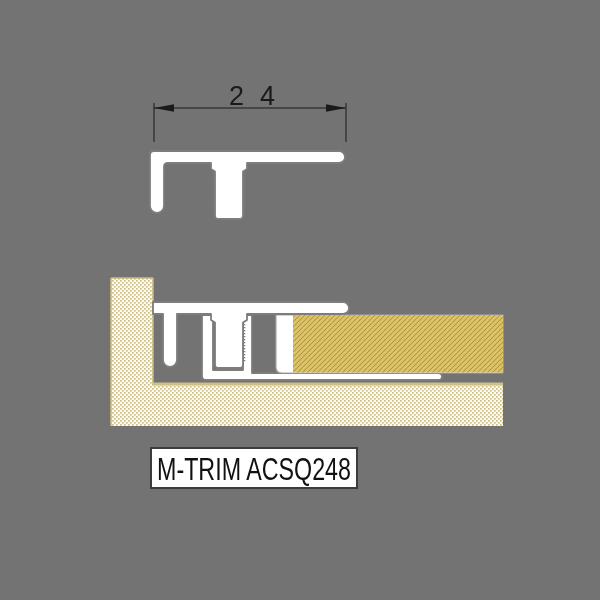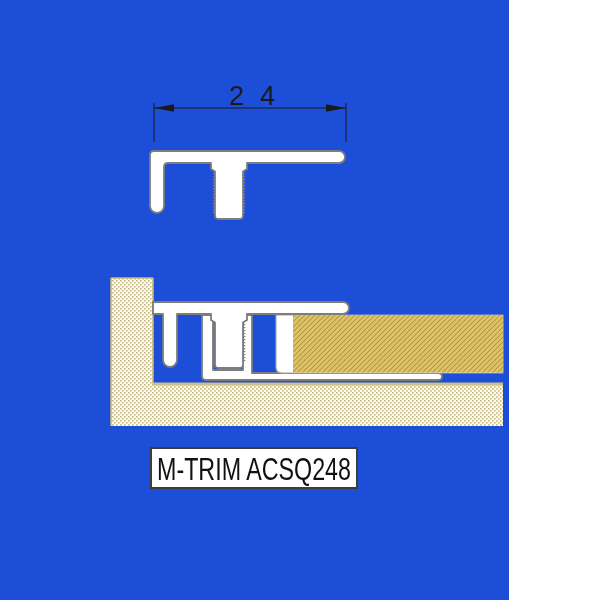--- a/index.html
+++ b/index.html
@@ -1,16 +1,16 @@
 <!DOCTYPE html>
 <html><head>
 <meta charset="utf-8">
 <style>
   html,body{margin:0;padding:0;background:#ffffff;}
-  .page{position:relative;width:509px;height:600px;background:#1d4ed8;overflow:hidden;
+  .page{position:relative;width:600px;height:600px;background:#737373;overflow:hidden;
         font-family:"Liberation Sans", sans-serif;}
   svg{position:absolute;left:0;top:0;}
   .dim-text{font-family:"Liberation Sans", sans-serif;font-size:27px;fill:#1a1a1a;}
   .label-text{font-family:"Liberation Sans", sans-serif;font-size:31px;fill:#111111;}
 </style>
 </head>
 <body>
 
 <div class="page">
 <svg width="600" height="600" viewBox="0 0 600 600">

